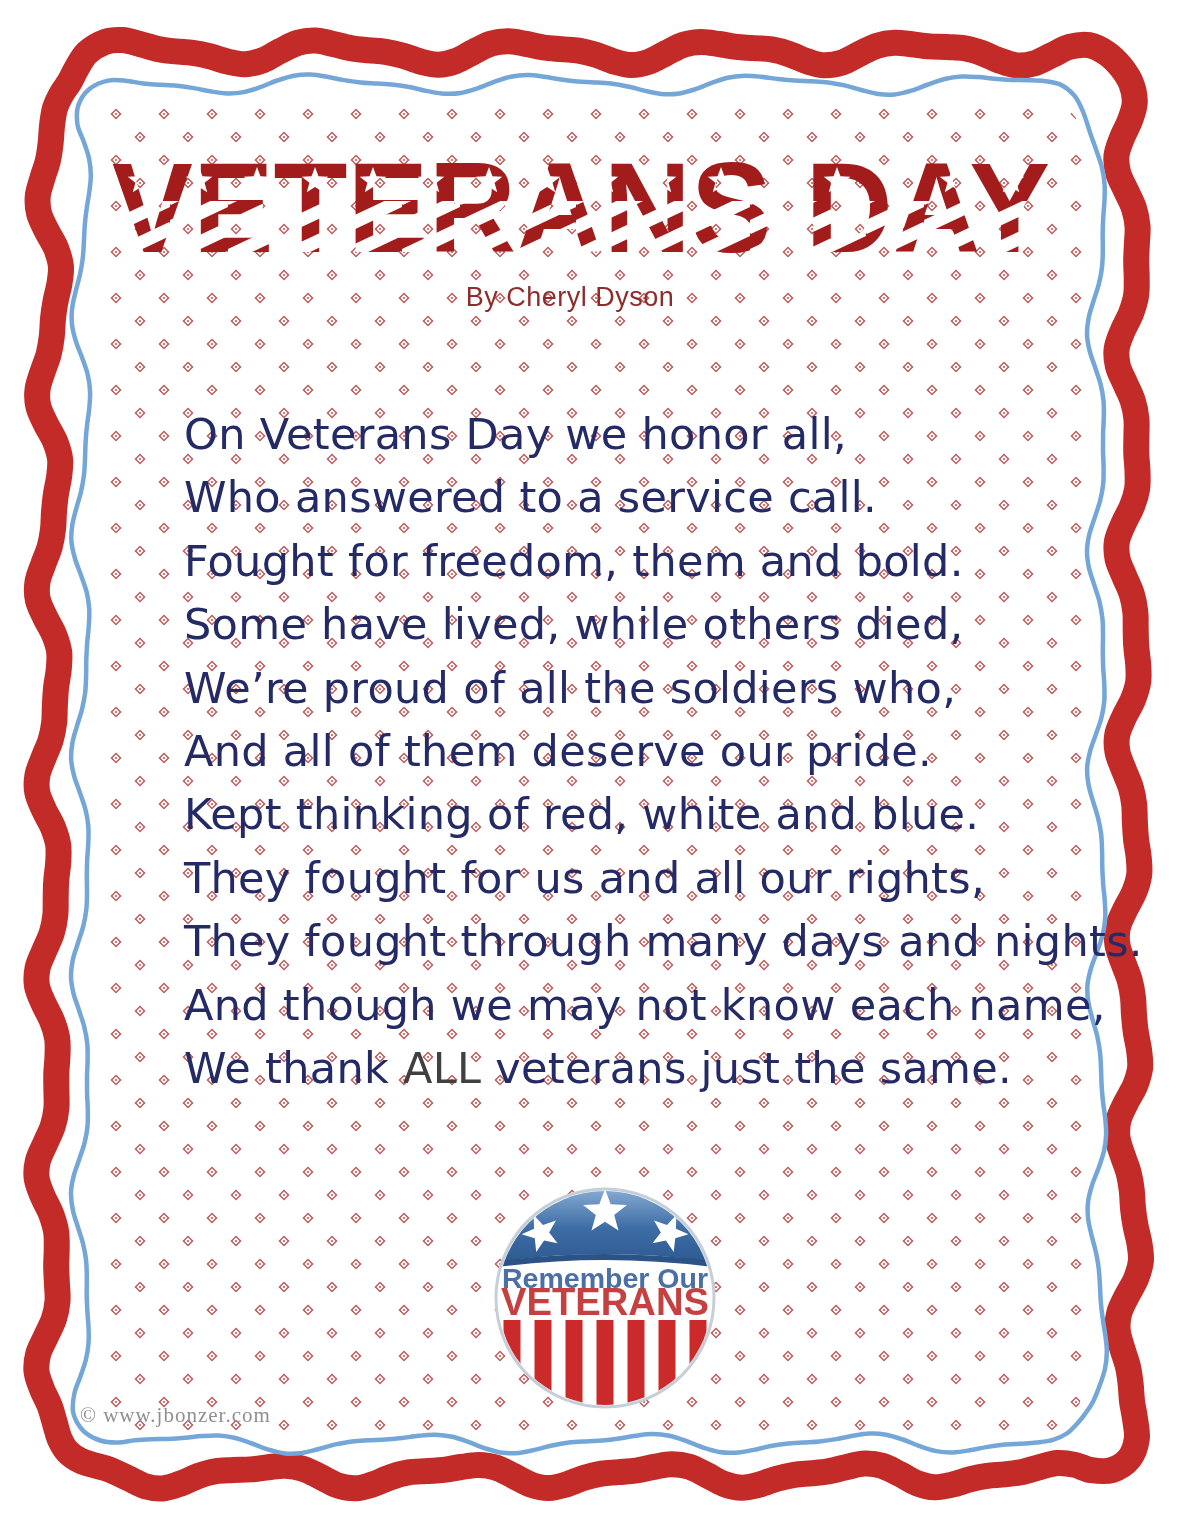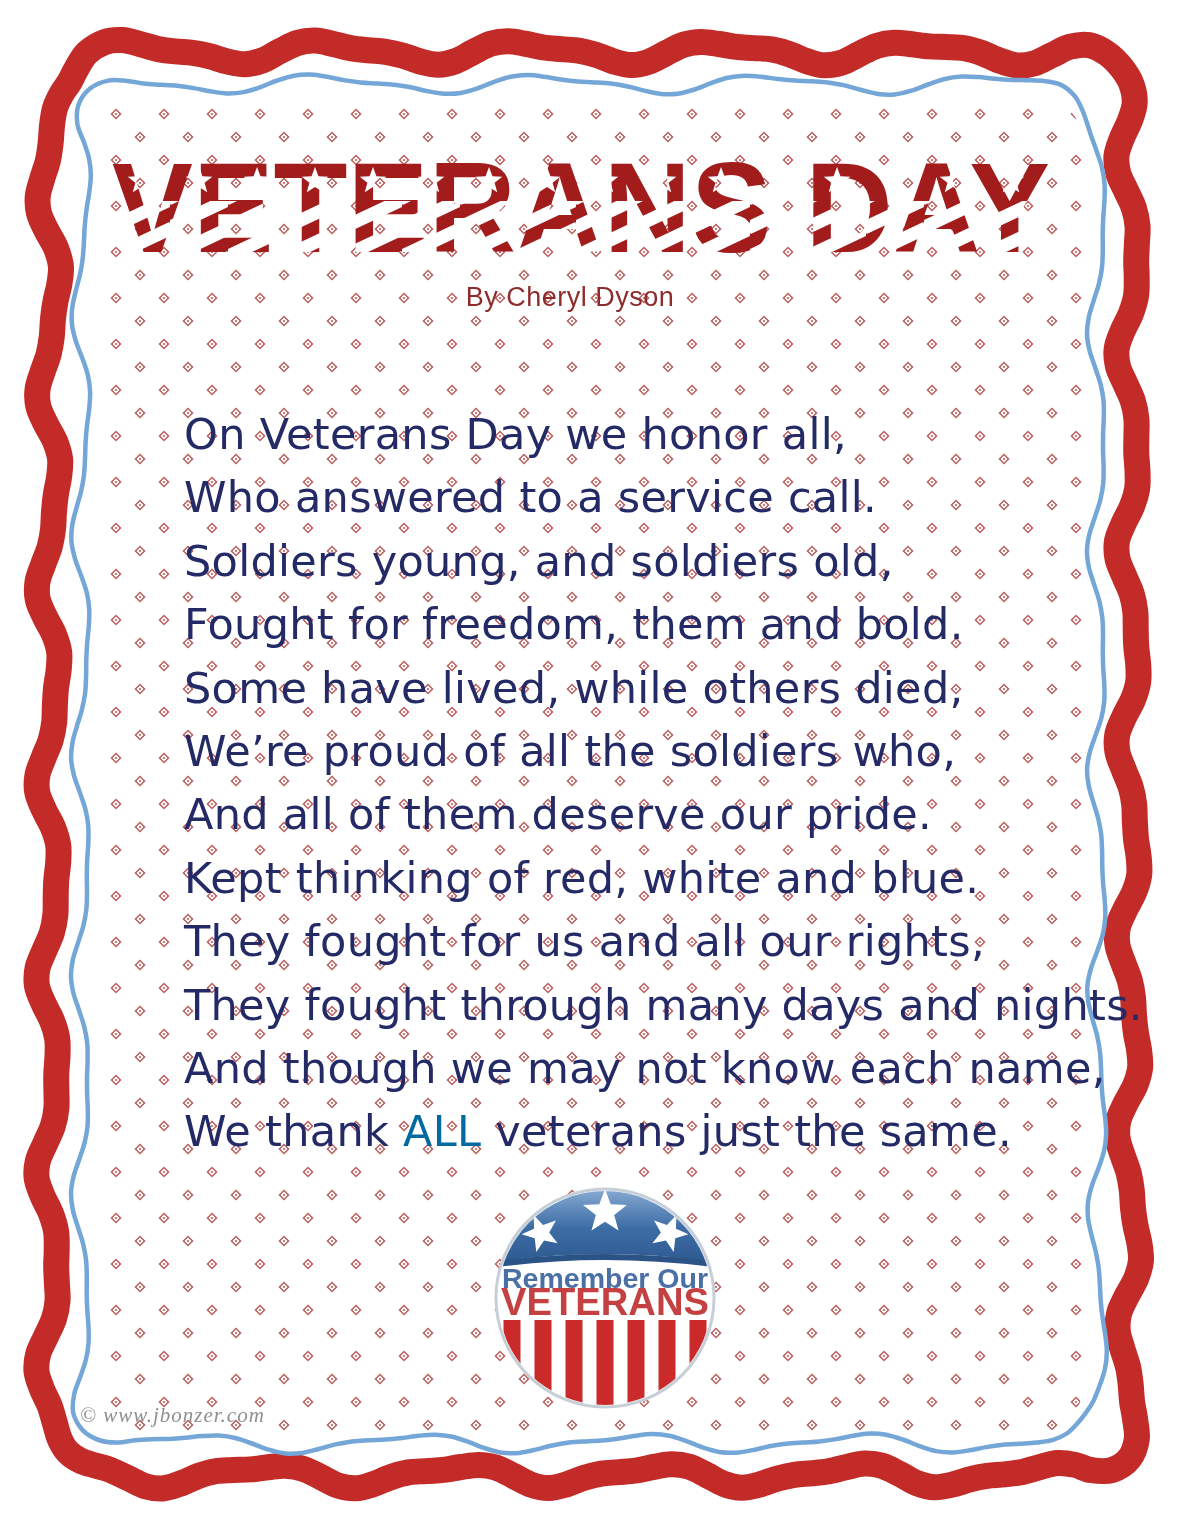--- a/index.html
+++ b/index.html
@@ -32,21 +32,20 @@
     letter-spacing:0.3px;
     font-family:"DejaVu Sans", sans-serif;
     margin-left:32px;
   }
   .poem-line{white-space:nowrap;}
   .hl{font-weight:normal;}
   .copyright{
     position:absolute;
     left:80px;top:1403px;
     font-family:"Liberation Serif", serif;
-    font-style:italic;
     font-size:21px;
     letter-spacing:1px;
     text-align:right;
   }
   .badge-top-label{font-family:"Liberation Sans", sans-serif;font-weight:bold;}
   .badge-main-label{font-family:"Liberation Sans", sans-serif;font-weight:bold;}
 </style>
 </head>
 <body>
 
@@ -123,29 +122,28 @@
       <text class="badge-top-label" x="605" y="1288" font-size="28" text-anchor="middle" textLength="206" lengthAdjust="spacingAndGlyphs" fill="#4b70a6">Remember Our</text>
       <text class="badge-main-label" x="605" y="1315" font-size="38" text-anchor="middle" textLength="208" lengthAdjust="spacingAndGlyphs" fill="#c54040">VETERANS</text>
     </g>
   </svg>
 
   <div class="byline" id="bylineEl" style="color: rgb(143, 43, 43);">By Cheryl Dyson</div>
 
   <div class="poem" id="poemEl" style="color: rgb(35, 42, 102);">
     <div class="poem-line">On Veterans Day we honor all,</div>
     <div class="poem-line">Who answered to a service call.</div>
-    <div class="poem-line">Soldiers young, and soldiers old,</div>
     <div class="poem-line">Fought for freedom, them and bold.</div>
     <div class="poem-line">Some have lived, while others died,</div>
     <div class="poem-line">We’re proud of all the soldiers who,</div>
     <div class="poem-line">And all of them deserve our pride.</div>
     <div class="poem-line">Kept thinking of red, white and blue.</div>
     <div class="poem-line">They fought for us and all our rights,</div>
     <div class="poem-line">They fought through many days and nights.</div>
     <div class="poem-line">And though we may not know each name,</div>
     <div class="poem-line">
-      <span>We thank </span><span class="hl" id="hlEl" style="color: #0369a1;">ALL</span><span> veterans just the same.</span>
+      <span>We thank </span><span class="hl" id="hlEl" style="color: #404040;">ALL</span><span> veterans just the same.</span>
     </div>
   </div>
 
   <div class="copyright" id="copyEl" style="color: rgb(143, 143, 143);">© www.jbonzer.com</div>
 
 </div>
 
 </body></html>

